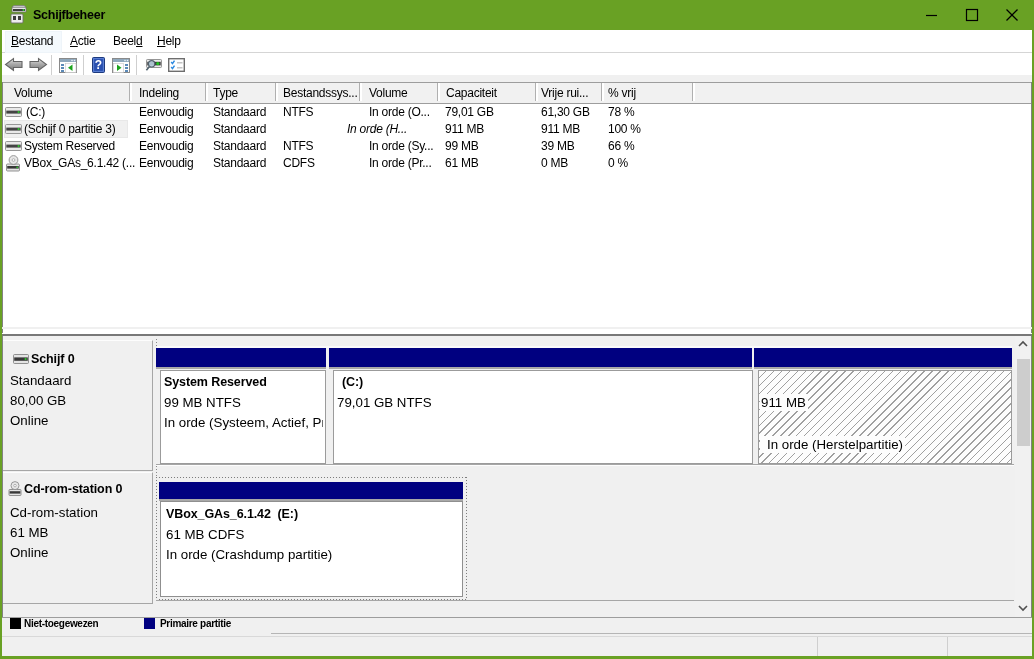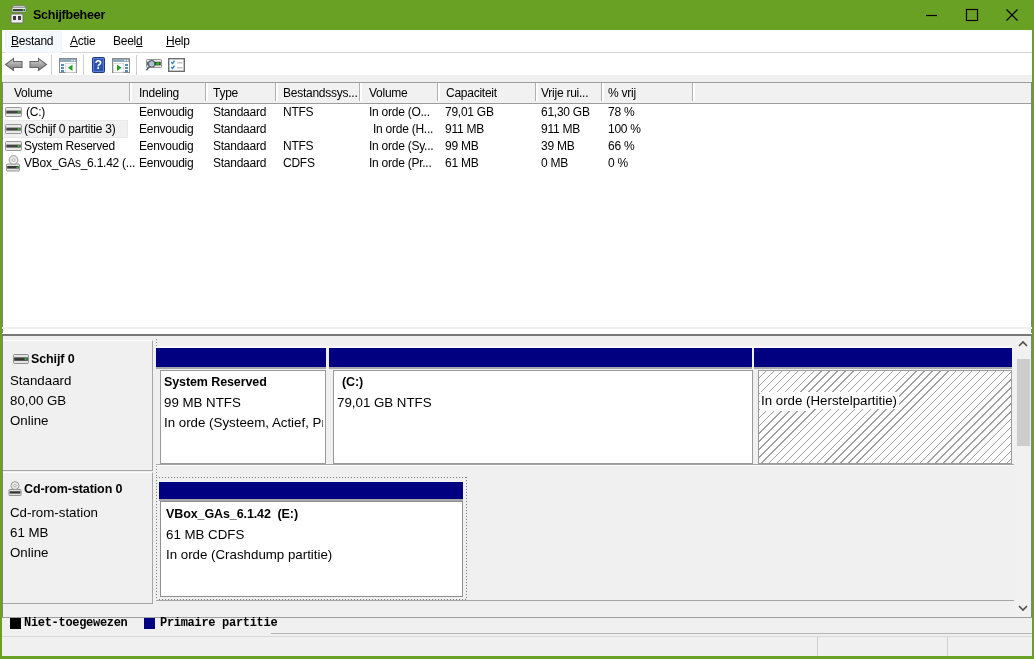--- a/index.html
+++ b/index.html
@@ -3,21 +3,21 @@
 <meta charset="utf-8">
 <style>
 html,body{margin:0;padding:0;background:#fff;}
 #win{position:relative;width:1034px;height:659px;overflow:hidden;
   font-family:"Liberation Sans",sans-serif;font-size:12px;color:#000;}
 .abs{position:absolute;}
 .t{position:absolute;white-space:nowrap;line-height:16px;letter-spacing:-0.25px;}
 .b{font-weight:bold;}
 .t2{position:absolute;white-space:nowrap;font-size:13.3px;line-height:17px;letter-spacing:0;}
 .t2b{position:absolute;white-space:nowrap;font-size:12.5px;font-weight:bold;line-height:17px;letter-spacing:-0.1px;}
-.tl{position:absolute;white-space:nowrap;font-size:12px;font-weight:bold;letter-spacing:-0.3px;line-height:17px;font-family:Liberation Mono, monospace;}
+.tl{position:absolute;white-space:nowrap;font-size:10px;font-weight:bold;letter-spacing:-0.3px;line-height:17px;}
 .hatch{background:
   repeating-linear-gradient(135deg,#fdfdfd 0px,#fdfdfd 4.6px,#a0a0a0 4.6px,#a0a0a0 5.6px);}
 </style>
 </head>
 <body>
 <div id="win">
 
   <div class="abs" style="left:0;top:0;width:1034px;height:30px;background:#69a124;"></div>
   <div class="abs" style="left:2px;top:30px;width:1030px;height:22px;background:#fff;"></div>
   <div class="abs" style="left:2px;top:52px;width:1030px;height:1px;background:#d5d5d5;"></div>
@@ -82,21 +82,21 @@
   <div class="t" style="left:139px;top:104px;">Eenvoudig</div>
   <div class="t" style="left:213px;top:104px;">Standaard</div>
   <div class="t" style="left:283px;top:104px;">NTFS</div>
   <div class="t" style="left:369px;top:104px;">In orde (O...</div>
   <div class="t" style="left:445px;top:104px;">79,01 GB</div>
   <div class="t" style="left:541px;top:104px;">61,30 GB</div>
   <div class="t" style="left:608px;top:104px;">78 %</div>
   <div class="t" style="left:24px;top:121px;">(Schijf 0 partitie 3)</div>
   <div class="t" style="left:139px;top:121px;">Eenvoudig</div>
   <div class="t" style="left:213px;top:121px;">Standaard</div>
-  <div class="t" style="left:373px;top:121px;">In orde (H...</div>
+  <div class="t" style="left:347px;top:121px;font-style:italic;">In orde (H...</div>
   <div class="t" style="left:445px;top:121px;">911 MB</div>
   <div class="t" style="left:541px;top:121px;">911 MB</div>
   <div class="t" style="left:608px;top:121px;">100 %</div>
   <div class="t" style="left:24px;top:138px;">System Reserved</div>
   <div class="t" style="left:139px;top:138px;">Eenvoudig</div>
   <div class="t" style="left:213px;top:138px;">Standaard</div>
   <div class="t" style="left:283px;top:138px;">NTFS</div>
   <div class="t" style="left:369px;top:138px;">In orde (Sy...</div>
   <div class="t" style="left:445px;top:138px;">99 MB</div>
   <div class="t" style="left:541px;top:138px;">39 MB</div>
@@ -143,21 +143,21 @@
   <div class="abs" style="left:329px;top:348px;width:423px;height:19px;background:#000080;"></div>
   <div class="abs" style="left:329px;top:367px;width:423px;height:2px;background:#a8a8a8;"></div>
   <div class="abs" style="left:333px;top:370px;width:418px;height:92px;background:#fff;border:1px solid #9b9b9b;overflow:hidden;"></div>
   <div class="t2b" style="left:342px;top:374px;">(C:)</div>
   <div class="t2" style="left:337px;top:394px;">79,01 GB NTFS</div>
 
   <div class="abs" style="left:754px;top:348px;width:258px;height:19px;background:#000080;"></div>
   <div class="abs" style="left:754px;top:367px;width:258px;height:2px;background:#a8a8a8;"></div>
   <div class="abs hatch" style="left:758px;top:370px;width:252px;height:92px;border:1px solid #9b9b9b;overflow:hidden;"></div>
   <div class="t2" style="left:760px;top:394px;background:#fdfdfd;padding:0 2px 0 1px;">911 MB</div>
-  <div class="t2" style="left:760px;top:392px;background:#fdfdfd;padding:0 2px 0 1px;">In orde (Herstelpartitie)</div>
+  <div class="t2" style="left:760px;top:436px;background:#fdfdfd;padding:0 2px 0 7px;">In orde (Herstelpartitie)</div>
 
   <div class="abs" style="left:3px;top:472px;width:149px;height:130px;background:#f0f0f0;border-top:1px solid #fdfdfd;border-right:1px solid #a6a6a6;border-bottom:1px solid #a6a6a6;"></div>
   <div class="abs" style="left:156px;top:600px;width:858px;height:1px;background:#a6a6a6;"></div>
   <svg class="abs" style="left:8px;top:481px;" width="15" height="15" viewBox="0 0 15 15">
     <rect x="1" y="8.5" width="12" height="6" rx="0.8" fill="#e3e3e3" stroke="#787878" stroke-width="0.8"></rect>
     <rect x="1.7" y="10.2" width="10.6" height="2.4" fill="#383838"></rect>
     <circle cx="7" cy="4.6" r="4" fill="#e8e8e8" stroke="#8f8f8f" stroke-width="0.9"></circle>
     <circle cx="7" cy="4.6" r="1.3" fill="#fbfbfb" stroke="#9a9a9a" stroke-width="0.7"></circle>
   </svg>
   <div class="t2b" style="left:24px;top:481px;">Cd-rom-station 0</div>
@@ -215,21 +215,21 @@
     <line x1="6" y1="15.5" x2="17" y2="15.5" stroke="#000" stroke-width="1.2"></line>
     <rect x="46.5" y="9.5" width="11" height="11" fill="none" stroke="#000" stroke-width="1.2"></rect>
     <line x1="86.5" y1="9.5" x2="97.5" y2="20.5" stroke="#000" stroke-width="1.3"></line>
     <line x1="97.5" y1="9.5" x2="86.5" y2="20.5" stroke="#000" stroke-width="1.3"></line>
   </svg>
 
   <div class="abs" style="left:5px;top:31px;width:55px;height:20px;background:#f4f9fd;border:1px solid #eef4f9;"></div>
   <div class="t" style="left:11px;top:33px;"><u>B</u>estand</div>
   <div class="t" style="left:70px;top:33px;"><u>A</u>ctie</div>
   <div class="t" style="left:113px;top:33px;">Beel<u>d</u></div>
-  <div class="t" style="left:166px;top:33px;"><u>H</u>elp</div>
+  <div class="t" style="left:157px;top:33px;"><u>H</u>elp</div>
 
   <div class="abs" style="left:51px;top:55px;width:1px;height:20px;background:#cfcfcf;"></div>
   <div class="abs" style="left:83px;top:55px;width:1px;height:20px;background:#cfcfcf;"></div>
   <div class="abs" style="left:136px;top:55px;width:1px;height:20px;background:#cfcfcf;"></div>
 
   <svg class="abs" style="left:4px;top:57px;" width="44" height="16" viewBox="0 0 44 16">
     <defs>
       <linearGradient id="ag" x1="0" y1="0" x2="0" y2="1">
         <stop offset="0" stop-color="#e8e8e8"></stop>
           <stop offset="0.45" stop-color="#ababab"></stop>

